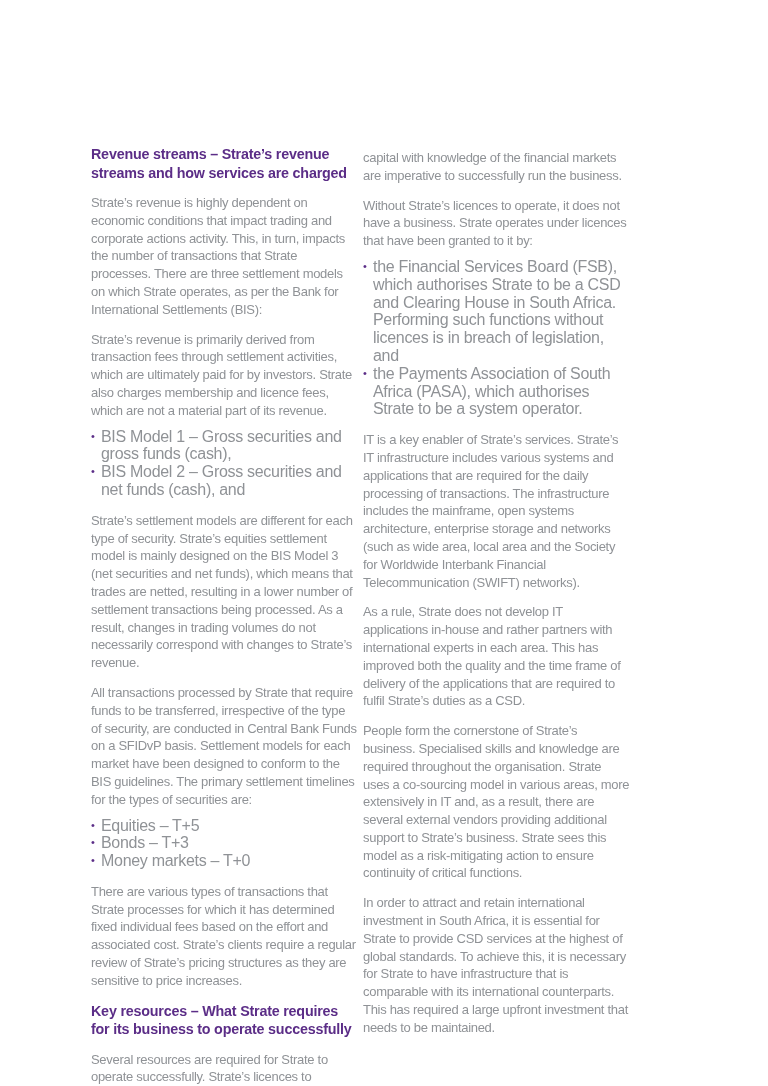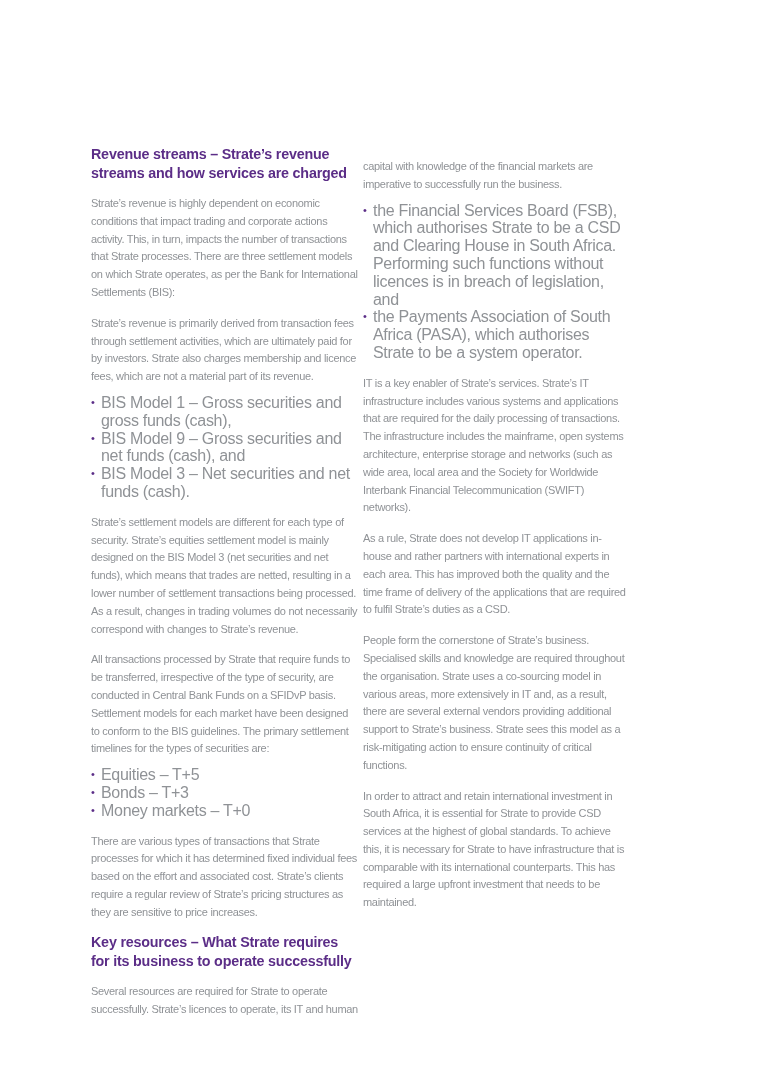--- a/index.html
+++ b/index.html
@@ -33,22 +33,22 @@
     font-size: 14.3px;
     line-height: 18.5px;
     font-weight: bold;
     color: var(--accent);
     letter-spacing: -0.2px;
   }
   .heading.subsequent {
     margin-top: 4px;
   }
   .para {
-    margin: 13px 0 12px 0;
-    font-size: 11px;
+    margin: 4px 0 12px 0;
+    font-size: 13px;
     line-height: 17.8px;
     color: var(--body-text);
     letter-spacing: -0.3px;
   }
   .bullet-list {
     list-style: none;
     margin: -4px 0 13px 0;
     padding: 0;
   }
   .bullet-item {
@@ -86,36 +86,36 @@
 <body>
 
 <div class="page">
   <div class="content">
     <div class="column">
         <h2 class="heading">Revenue streams – Strate’s revenue streams and how services are charged</h2>
         <p class="para">Strate’s revenue is highly dependent on economic conditions that impact trading and corporate actions activity. This, in turn, impacts the number of transactions that Strate processes. There are three settlement models on which Strate operates, as per the Bank for International Settlements (BIS):</p>
         <p class="para">Strate’s revenue is primarily derived from transaction fees through settlement activities, which are ultimately paid for by investors. Strate also charges membership and licence fees, which are not a material part of its revenue.</p>
         <ul class="bullet-list">
           <li class="bullet-item">BIS Model 1 – Gross securities and gross funds (cash),</li>
-          <li class="bullet-item">BIS Model 9 – Gross securities and net funds (cash), and</li>
-          <li class="bullet-item">BIS Model 3 – Net securities and net funds (cash).</li>
+          <li class="bullet-item">BIS Model 2 – Gross securities and net funds (cash), and</li>
         </ul>
         <p class="para">Strate’s settlement models are different for each type of security. Strate’s equities settlement model is mainly designed on the BIS Model 3 (net securities and net funds), which means that trades are netted, resulting in a lower number of settlement transactions being processed. As a result, changes in trading volumes do not necessarily correspond with changes to Strate’s revenue.</p>
         <p class="para">All transactions processed by Strate that require funds to be transferred, irrespective of the type of security, are conducted in Central Bank Funds on a SFIDvP basis. Settlement models for each market have been designed to conform to the BIS guidelines. The primary settlement timelines for the types of securities are:</p>
         <ul class="bullet-list">
           <li class="bullet-item">Equities – T+5</li>
           <li class="bullet-item">Bonds – T+3</li>
           <li class="bullet-item">Money markets – T+0</li>
         </ul>
         <p class="para">There are various types of transactions that Strate processes for which it has determined fixed individual fees based on the effort and associated cost. Strate’s clients require a regular review of Strate’s pricing structures as they are sensitive to price increases.</p>
         <h2 class="heading subsequent">Key resources – What Strate requires for its business to operate successfully</h2>
         <p class="para">Several resources are required for Strate to operate successfully. Strate’s licences to operate, its IT and human</p>
       </div>
     <div class="column">
         <p class="para">capital with knowledge of the financial markets are imperative to successfully run the business.</p>
+        <p class="para">Without Strate’s licences to operate, it does not have a business. Strate operates under licences that have been granted to it by:</p>
         <ul class="bullet-list">
           <li class="bullet-item">the Financial Services Board (FSB), which authorises Strate to be a CSD and Clearing House in South Africa. Performing such functions without licences is in breach of legislation, and</li>
           <li class="bullet-item">the Payments Association of South Africa (PASA), which authorises Strate to be a system operator.</li>
         </ul>
         <p class="para">IT is a key enabler of Strate’s services. Strate’s IT infrastructure includes various systems and applications that are required for the daily processing of transactions. The infrastructure includes the mainframe, open systems architecture, enterprise storage and networks (such as wide area, local area and the Society for Worldwide Interbank Financial Telecommunication (SWIFT) networks).</p>
         <p class="para">As a rule, Strate does not develop IT applications in-house and rather partners with international experts in each area. This has improved both the quality and the time frame of delivery of the applications that are required to fulfil Strate’s duties as a CSD.</p>
         <p class="para">People form the cornerstone of Strate’s business. Specialised skills and knowledge are required throughout the organisation. Strate uses a co-sourcing model in various areas, more extensively in IT and, as a result, there are several external vendors providing additional support to Strate’s business. Strate sees this model as a risk-mitigating action to ensure continuity of critical functions.</p>
         <p class="para">In order to attract and retain international investment in South Africa, it is essential for Strate to provide CSD services at the highest of global standards. To achieve this, it is necessary for Strate to have infrastructure that is comparable with its international counterparts. This has required a large upfront investment that needs to be maintained.</p>
       </div>
   </div>

